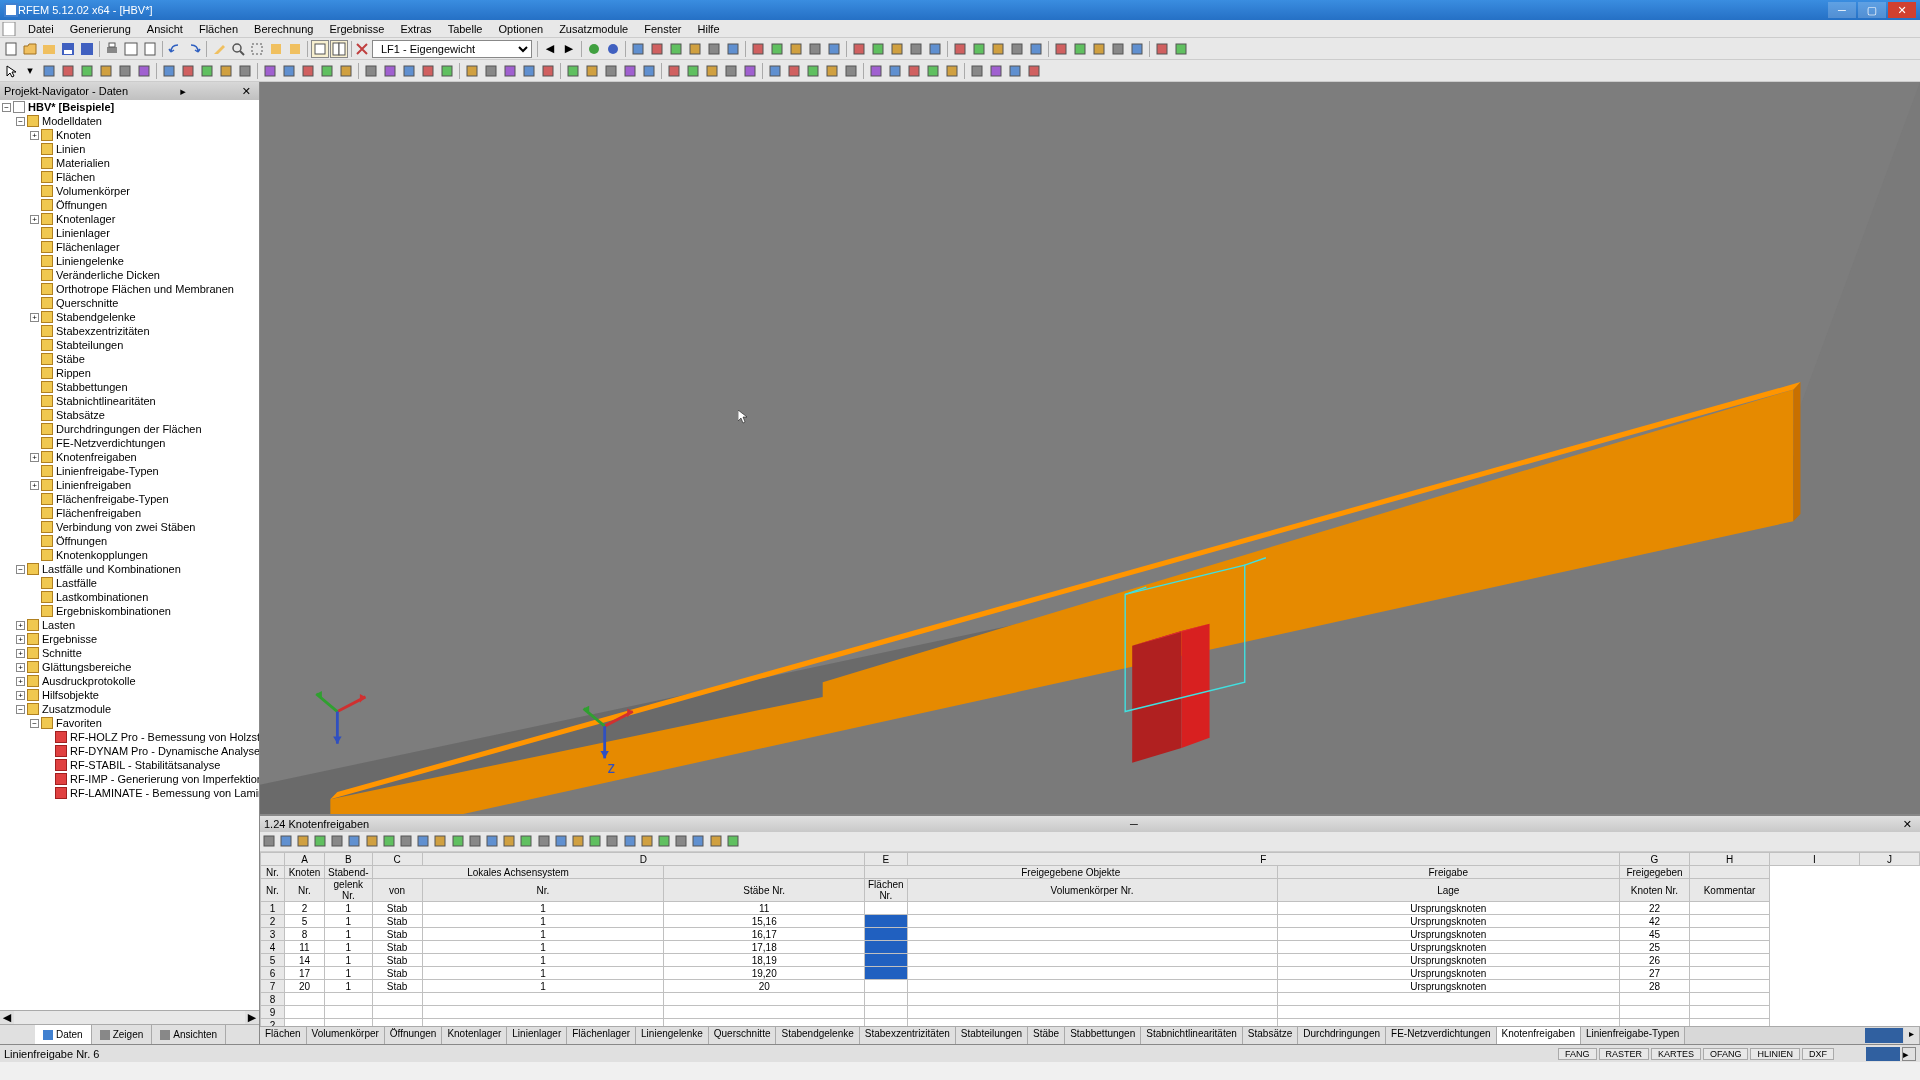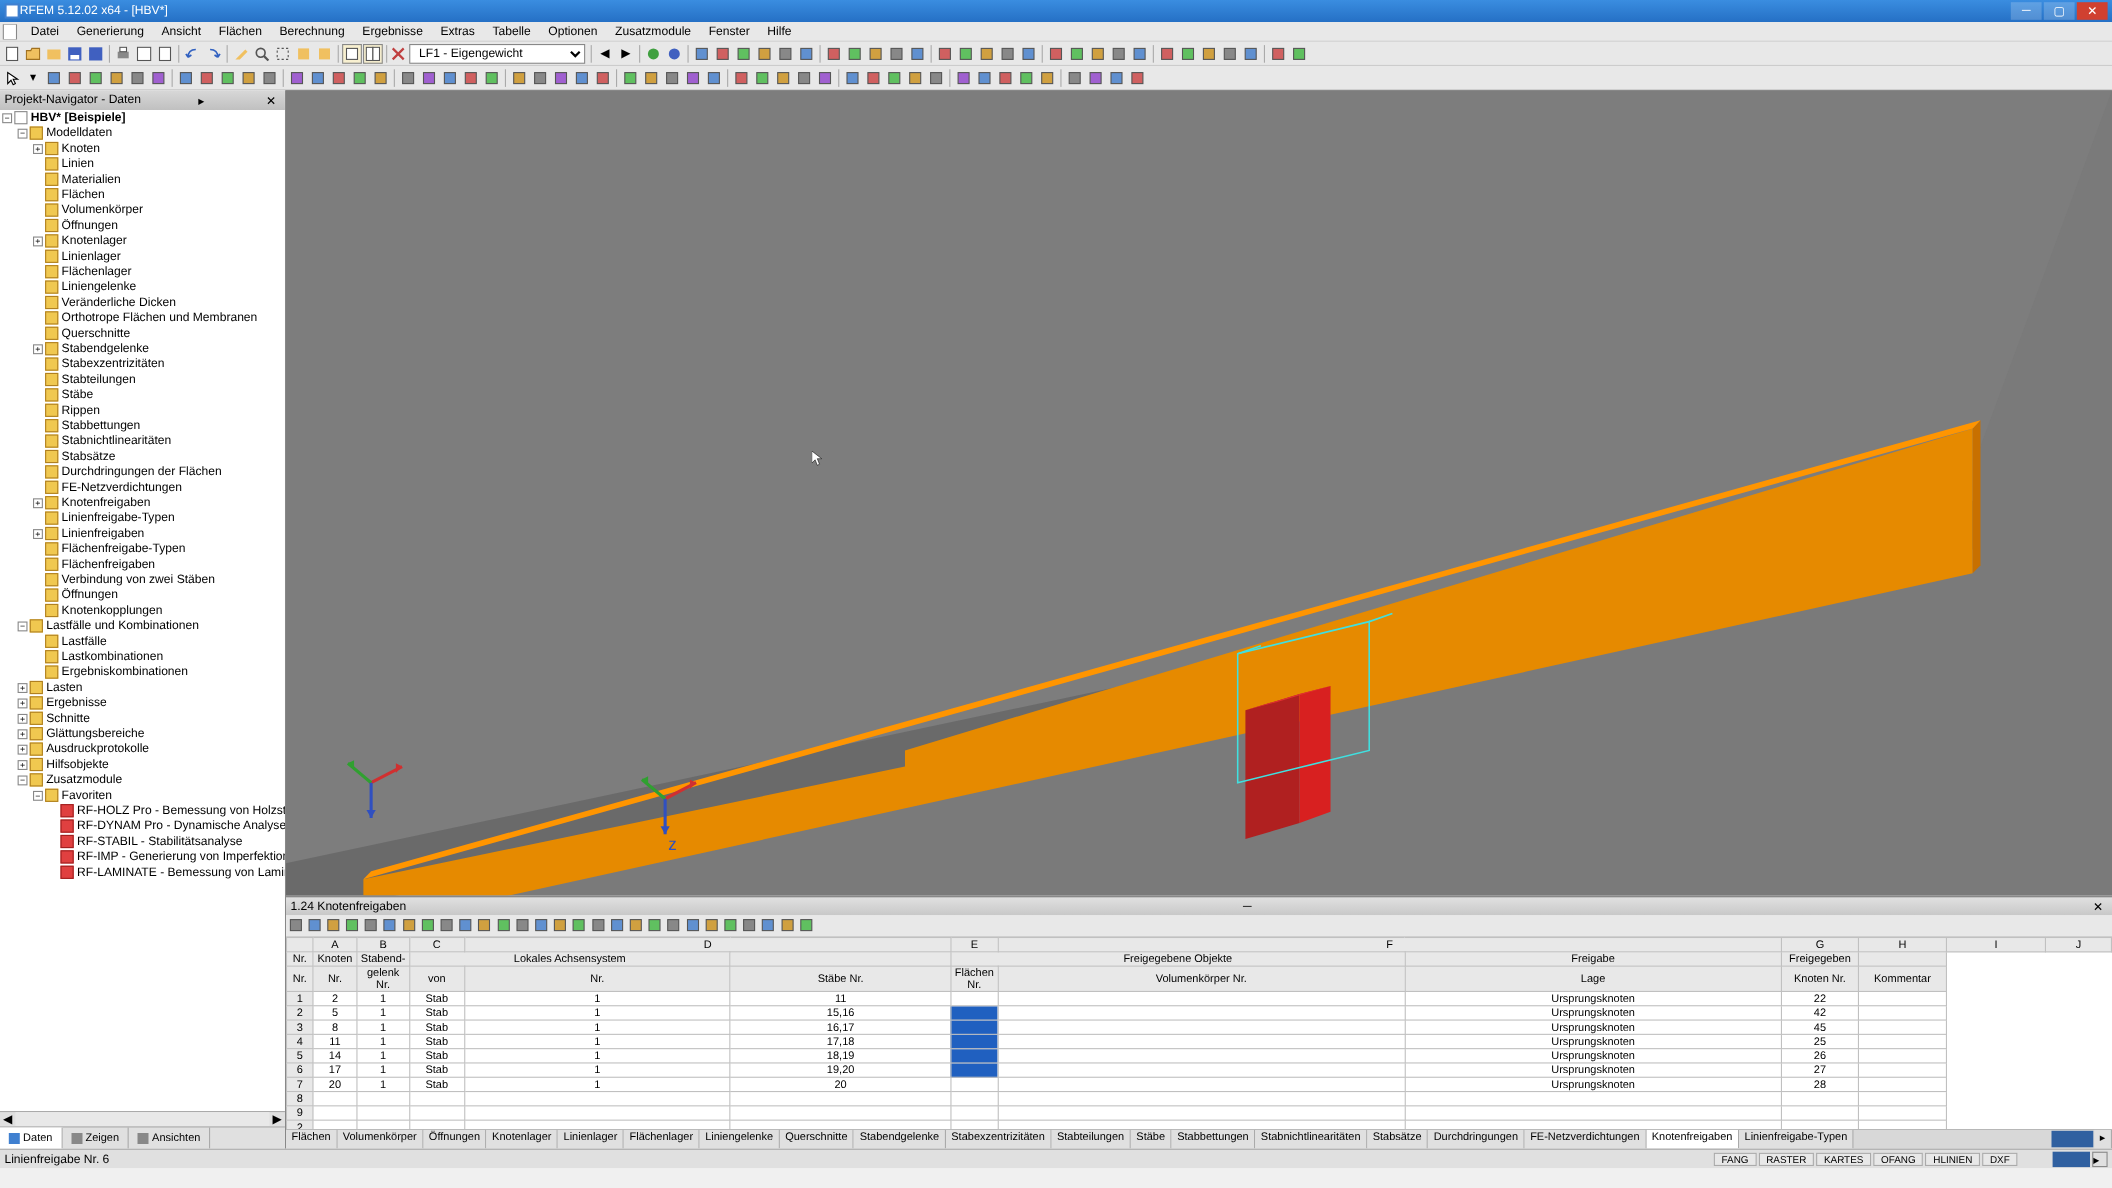--- a/index.html
+++ b/index.html
@@ -30,21 +30,21 @@
 .tree-node { display: flex; align-items: center; height: 14px; padding: 0 2px; cursor: pointer; white-space: nowrap; }
 .tree-expander { width: 9px; height: 9px; border: 1px solid #888; display: flex; align-items: center; justify-content: center; font-size: 8px; margin-right: 2px; background: white; flex-shrink: 0; }
 .tree-spacer { display: inline-block; flex-shrink: 0; }
 .tree-icon { width: 12px; height: 12px; margin-right: 3px; flex-shrink: 0; }
 .folder-icon { background: #f0c850; border: 1px solid #b08020; }
 .doc-icon2 { background: #fff; border: 1px solid #888; }
 .mod-icon { background: #e04040; border: 1px solid #a02020; }
 .tree-label { font-size: 11px; }
 .tree-label.bold { font-weight: bold; }
 
-.nav-tabs { display: flex; background: #e0e0e0; border-top: 1px solid #aaa; height: 20px; }
+.nav-tabs { display: flex; background: #e0e0e0; border-top: 1px solid #aaa; height: 20px; padding-left: 35px; }
 .nav-tab { padding: 2px 8px; border-right: 1px solid #aaa; cursor: pointer; display: flex; align-items: center; gap: 3px; font-size: 10px; }
 .nav-tab.active { background: white; }
 .nav-tab-icon { width: 10px; height: 10px; }
 
 .viewport-area { flex: 1; display: flex; flex-direction: column; }
 .viewport { flex: 1; background: #7a7a7a; position: relative; overflow: hidden; }
 
 .table-panel { height: 230px; border-top: 2px solid #888; display: flex; flex-direction: column; background: #e8e8e8; }
 .table-title-bar { height: 16px; background: linear-gradient(to bottom, #e0e0e0, #c8c8c8); display: flex; align-items: center; padding: 0 4px; font-size: 10px; }
 .table-title-bar .close-x { margin-left: auto; cursor: pointer; padding: 0 4px; }

